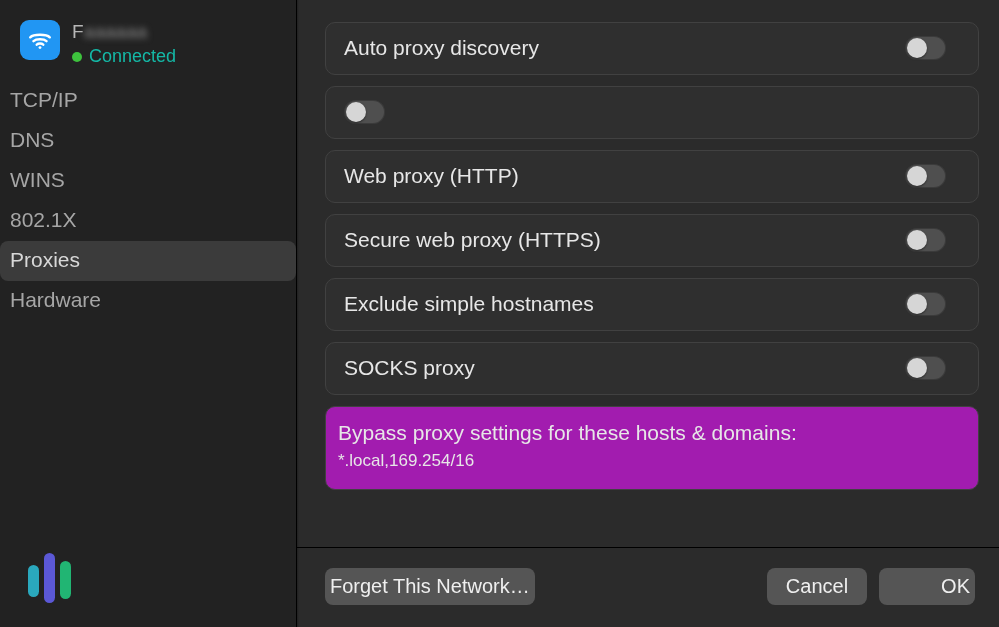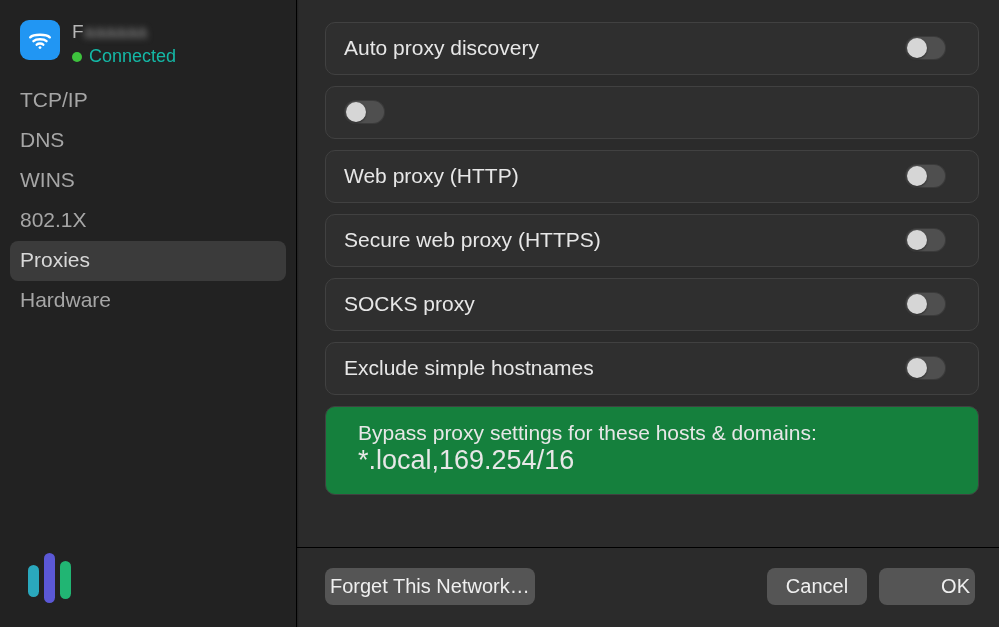--- a/index.html
+++ b/index.html
@@ -73,21 +73,21 @@
     border-radius: 50%;
     background: #3dc23d;
   }
   .status-text {
     font-size: 18px;
     color: #14b8a6;
   }
 
   .tab-list {
     list-style: none;
-    padding: 0 10px;
+    padding: 0 0;
   }
   .tab-list li {
     font-size: 21px;
     color: #a6a6a6;
     padding: 7px 10px 9px 10px;
     border-radius: 8px;
     cursor: default;
   }
   .tab-list li.selected {
     background: #3b3b3b;
@@ -152,33 +152,33 @@
     top: 2px;
     left: 2px;
     width: 20px;
     height: 20px;
     background: #d6d6d6;
     border-radius: 50%;
     box-shadow: 0 1px 2px rgba(0,0,0,0.5);
   }
 
   .bypass-block {
-    background: #15803d;
+    background: #a21caf;
     border: 1px solid #414141;
     border-radius: 10px;
-    padding: 14px 18px 18px 32px;
+    padding: 14px 18px 18px 12px;
   }
   .bypass-block .bp-label {
     font-size: 21px;
     color: #e7e7e7;
   }
   .bypass-block .bp-value {
-    font-size: 27px;
+    font-size: 17px;
     color: #e7e7e7;
-    margin-top: 0;
+    margin-top: 6px;
   }
 
   
   .footer {
     border-top: 1px solid #000;
     background: #2b2b2b;
     padding: 20px 24px 22px 28px;
     display: flex;
     align-items: center;
   }
@@ -263,28 +263,28 @@
     </div>
 
     <div class="setting-row">
       <span class="label">Secure web proxy (HTTPS)</span>
       <span class="toggle">
           <span class="knob"></span>
         </span>
     </div>
 
     <div class="setting-row">
+      <span class="label">Exclude simple hostnames</span>
+      <span class="toggle">
+          <span class="knob"></span>
+        </span>
+    </div>
+
+    <div class="setting-row">
       <span class="label">SOCKS proxy</span>
-      <span class="toggle">
-          <span class="knob"></span>
-        </span>
-    </div>
-
-    <div class="setting-row">
-      <span class="label">Exclude simple hostnames</span>
       <span class="toggle">
           <span class="knob"></span>
         </span>
     </div>
 
     <div class="bypass-block">
       <div class="bp-label">Bypass proxy settings for these hosts &amp; domains:</div>
       <div class="bp-value">*.local,169.254/16</div>
     </div>
 

